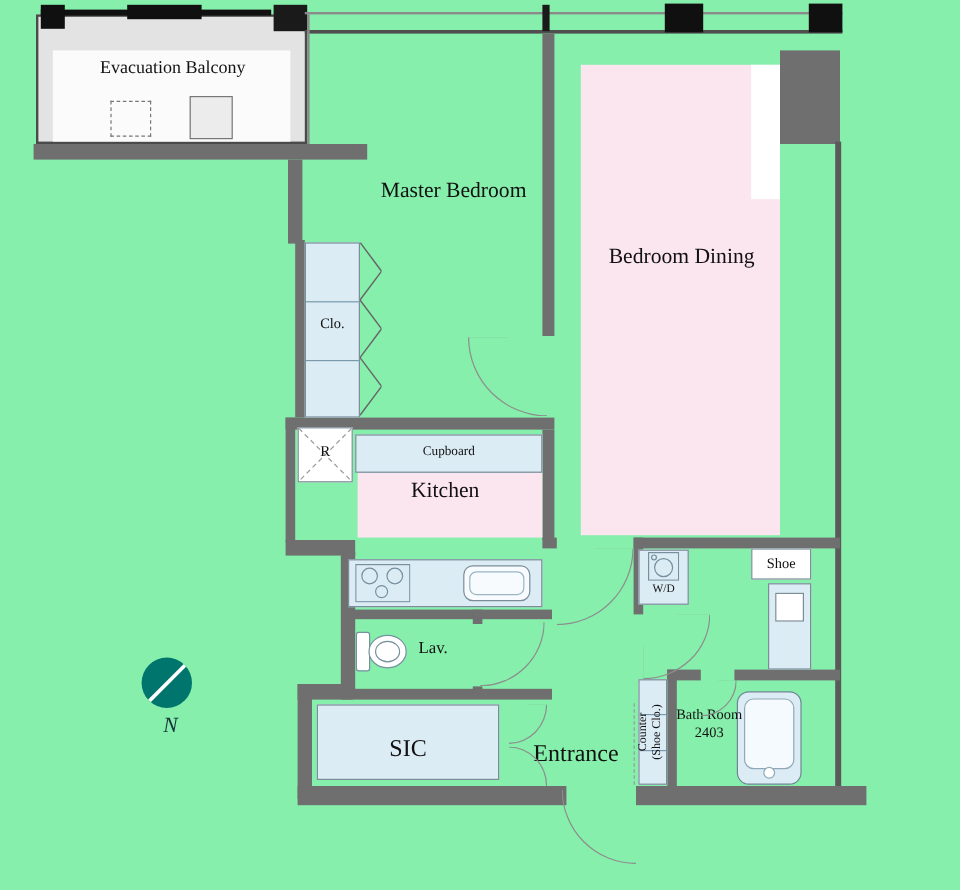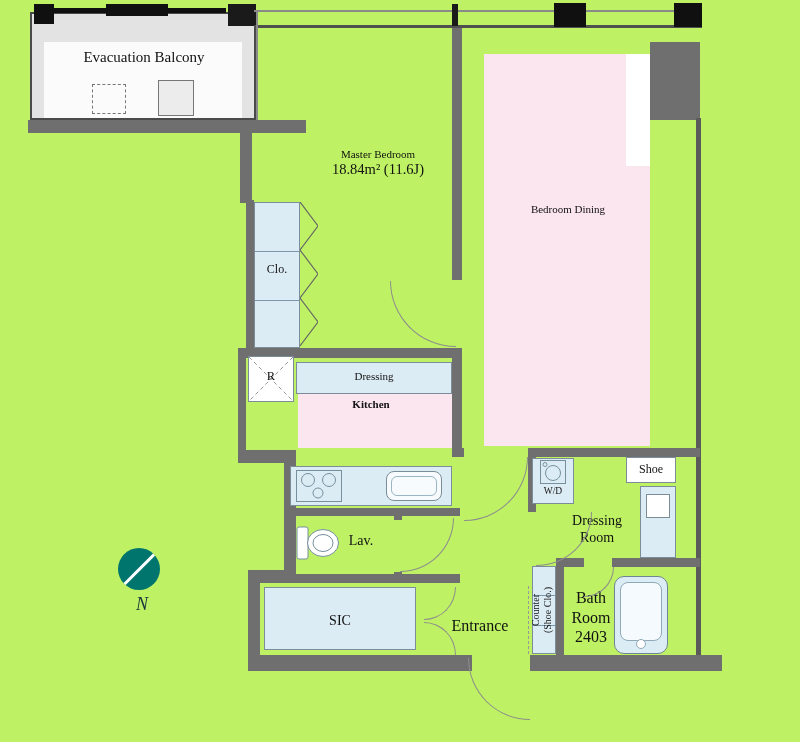--- a/index.html
+++ b/index.html
@@ -1,28 +1,28 @@
 <!DOCTYPE html>
 <html style="--wall: #6f6f6f; --pink: #fbe5ee; --blue: #dcecf5; --balcony: #e3e3e3; --teal: #00756d;"><head>
 <meta charset="utf-8">
 <style>
   :root{
     --wall:#6f6f6f; --pink:#fbe5ee; --blue:#dcecf5; --balcony:#e3e3e3; --teal:#00756d;
   }
   html,body{margin:0;padding:0;background:#fff;}
-  .plan{position:relative;width:800px;height:742px;background:#bef264;overflow:hidden;
+  .plan{position:relative;width:800px;height:742px;background:#86efac;overflow:hidden;
         font-family:"Liberation Serif", serif;color:#111;}
   .wall{position:absolute;background:var(--wall);}
   .bar{position:absolute;}
   .box{position:absolute;box-sizing:border-box;border:1px solid #7b8d99;background:#fff;}
   .box.blue{background:var(--blue);}
   .pinkfill{position:absolute;background:var(--pink);}
   .whitefill{position:absolute;background:#fff;}
   .lbl{position:absolute;text-align:center;color:#111;line-height:1.22;}
-  .nm{font-size:11px;}
+  .nm{font-size:18px;}
   .ar{font-size:14.5px;}
   .arc{position:absolute;box-sizing:border-box;border:0 solid #8d8d8d;background:transparent;}
   .arc.br{border-right-width:1.2px;border-bottom-width:1.2px;border-bottom-right-radius:100%;}
   .arc.bl{border-left-width:1.2px;border-bottom-width:1.2px;border-bottom-left-radius:100%;}
   .arc.tr{border-top-width:1.2px;border-right-width:1.2px;border-top-right-radius:100%;}
   .innerline{position:absolute;background:#7b99ad;}
   .compass{position:absolute;width:42px;height:42px;border-radius:50%;background:var(--teal);overflow:hidden;}
   .compass .slash{position:absolute;left:-6px;top:19px;width:56px;height:2.5px;background:#fff;transform:rotate(-45deg);}
   svg{display:block;}
 </style>
@@ -91,21 +91,21 @@
 
   <div class="box" style="left:248px;top:356px;width:46px;height:46px;">
     <svg width="44" height="44" viewBox="0 0 44 44">
       <line x1="0" y1="0" x2="44" y2="44" stroke="#999" stroke-width="1" stroke-dasharray="4 3"></line>
       <line x1="44" y1="0" x2="0" y2="44" stroke="#999" stroke-width="1" stroke-dasharray="4 3"></line>
     </svg>
   </div>
   <div class="lbl" style="left:248px;top:369px;width:46px;font-size:12.5px;">R</div>
 
   <div class="box blue" style="left:296px;top:362px;width:156px;height:32px;"></div>
-  <div class="lbl" style="left:296px;top:370px;width:156px;font-size:11px;">Dressing</div>
+  <div class="lbl" style="left:296px;top:370px;width:156px;font-size:11px;">Cupboard</div>
 
   <div class="box blue" style="left:290px;top:466px;width:162px;height:40px;"></div>
   <div class="bar" style="left:296px;top:470px;width:46px;height:32px;">
     <svg width="46" height="32" viewBox="0 0 46 32">
       <rect x="0.5" y="0.5" width="45" height="31" fill="none" stroke="#76909e" stroke-width="1"></rect>
       <circle cx="12" cy="10" r="6.5" fill="none" stroke="#76909e"></circle>
       <circle cx="33" cy="10" r="6.5" fill="none" stroke="#76909e"></circle>
       <circle cx="22" cy="23" r="5" fill="none" stroke="#76909e"></circle>
     </svg>
   </div>
@@ -116,23 +116,23 @@
   <div class="bar" style="left:296px;top:522px;width:46px;height:42px;">
     <svg width="46" height="42" viewBox="0 0 46 42">
       <rect x="1" y="5" width="11" height="32" rx="2" fill="#fff" stroke="#76909e"></rect>
       <ellipse cx="27" cy="21" rx="15.5" ry="13.5" fill="#fff" stroke="#76909e"></ellipse>
       <ellipse cx="27" cy="21" rx="10" ry="8.5" fill="none" stroke="#76909e"></ellipse>
     </svg>
   </div>
   <div class="lbl" style="left:338px;top:532px;width:46px;font-size:14px;">Lav.</div>
 
   <div class="box blue" style="left:264px;top:587px;width:152px;height:63px;"></div>
-  <div class="lbl" style="left:300px;top:612px;width:80px;font-size:14px;">SIC</div>
+  <div class="lbl" style="left:300px;top:612px;width:80px;font-size:20px;">SIC</div>
 
-  <div class="lbl" style="left:434px;top:616px;width:92px;font-size:16px;">Entrance</div>
+  <div class="lbl" style="left:434px;top:616px;width:92px;font-size:20px;">Entrance</div>
   <div class="bar" style="left:528px;top:586px;width:0;height:68px;border-left:1.5px dashed #999;"></div>
 
   <div class="box blue" style="left:532px;top:566px;width:24px;height:88px;">
     <div class="innerline" style="left:0;top:28px;width:100%;height:1px;"></div>
     <div class="innerline" style="left:0;top:58px;width:100%;height:1px;"></div>
   </div>
   <div class="lbl" style="left:499px;top:596px;width:90px;height:28px;font-size:10px;transform:rotate(-90deg);">
     <div>Counter</div>
     <div>(Shoe Clo.)</div>
   </div>
@@ -145,48 +145,46 @@
       <circle cx="5" cy="4.5" r="2" fill="none" stroke="#76909e"></circle>
     </svg>
   </div>
   <div class="lbl" style="left:532px;top:486px;width:42px;font-size:9.5px;">W/D</div>
 
   <div class="box" style="left:626px;top:457px;width:50px;height:26px;"></div>
   <div class="lbl" style="left:626px;top:462px;width:50px;font-size:12px;">Shoe</div>
 
   <div class="box blue" style="left:640px;top:486px;width:36px;height:72px;"></div>
   <div class="box" style="left:646px;top:494px;width:24px;height:24px;"></div>
-  <div class="lbl" style="left:558px;top:512px;width:78px;font-size:14px;">Dressing Room</div>
 
   <div class="bar" style="left:614px;top:576px;width:54px;height:78px;background:var(--blue);border:1.5px solid #6e8694;border-radius:10px;box-sizing:border-box;">
     <div class="bar" style="position:absolute;left:5px;top:5px;right:5px;bottom:12px;border:1px solid #8fa9b8;border-radius:8px;background:#f4fafd;"></div>
     <div class="bar" style="position:absolute;left:21px;bottom:4px;width:8px;height:8px;border:1px solid #8fa9b8;border-radius:50%;background:#fff;"></div>
   </div>
-  <div class="lbl" style="left:562px;top:588px;width:58px;font-size:16px;">
+  <div class="lbl" style="left:562px;top:588px;width:58px;font-size:12px;">
     <div>Bath Room</div>
     <div>2403</div>
   </div>
 
   <div class="arc bl" style="left:390px;top:281px;width:66px;height:66px;"></div>
   <div class="arc br" style="left:464px;top:457px;width:64px;height:64px;"></div>
   <div class="arc br" style="left:400px;top:518px;width:54px;height:54px;"></div>
   <div class="arc br" style="left:536px;top:512px;width:56px;height:54px;"></div>
   <div class="arc br" style="left:584px;top:567px;width:30px;height:30px;"></div>
   <div class="arc bl" style="left:468px;top:658px;width:62px;height:62px;"></div>
   <div class="arc br" style="left:424px;top:587px;width:32px;height:33px;"></div>
   <div class="arc tr" style="left:424px;top:622px;width:32px;height:33px;"></div>
 
   <div class="lbl" style="left:292px;top:148px;width:172px;">
     <div class="nm">Master Bedroom</div>
-    <div class="ar">18.84m² (11.6J)</div>
   </div>
   <div class="lbl" style="left:478px;top:203px;width:180px;">
     <div class="nm">Bedroom Dining</div>
   </div>
-  <div class="lbl" style="left:298px;top:398px;width:146px;font-weight:bold;">
+  <div class="lbl" style="left:298px;top:398px;width:146px;">
     <div class="nm">Kitchen</div>
   </div>
 
   <div class="compass" style="left:118px;top:548px;">
     <div class="slash"></div>
   </div>
   <div class="lbl" style="left:128px;top:594px;width:28px;font-size:18px;font-style:italic;color:#16323c;">N</div>
 
 </div>
 

